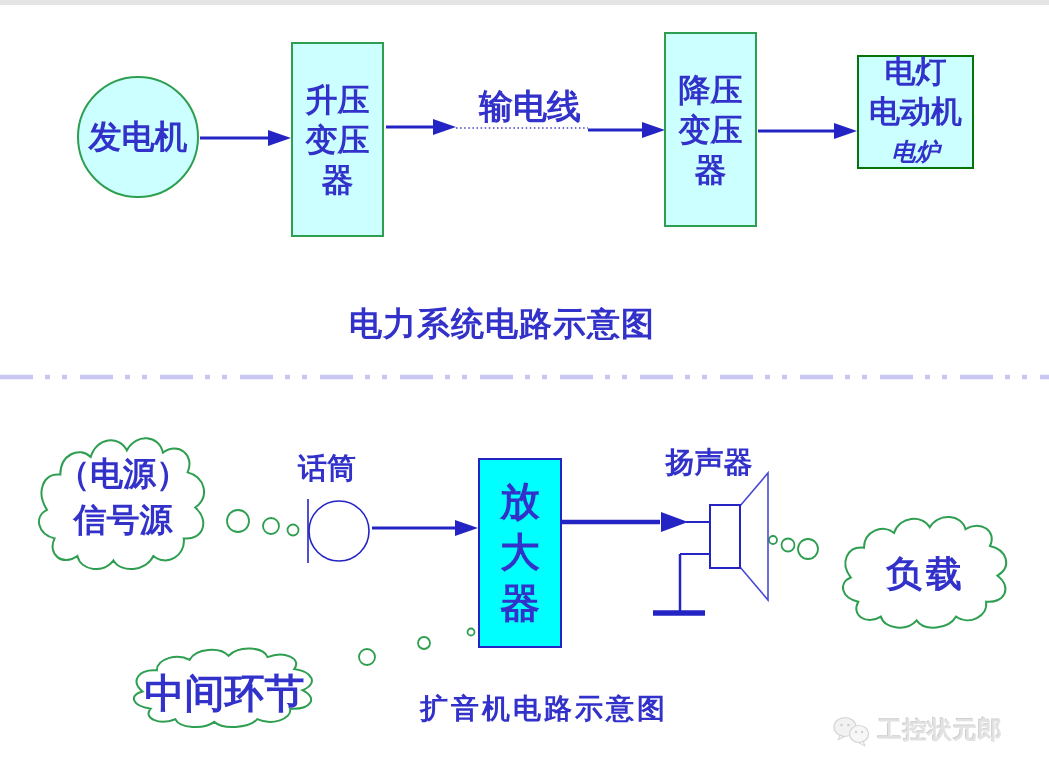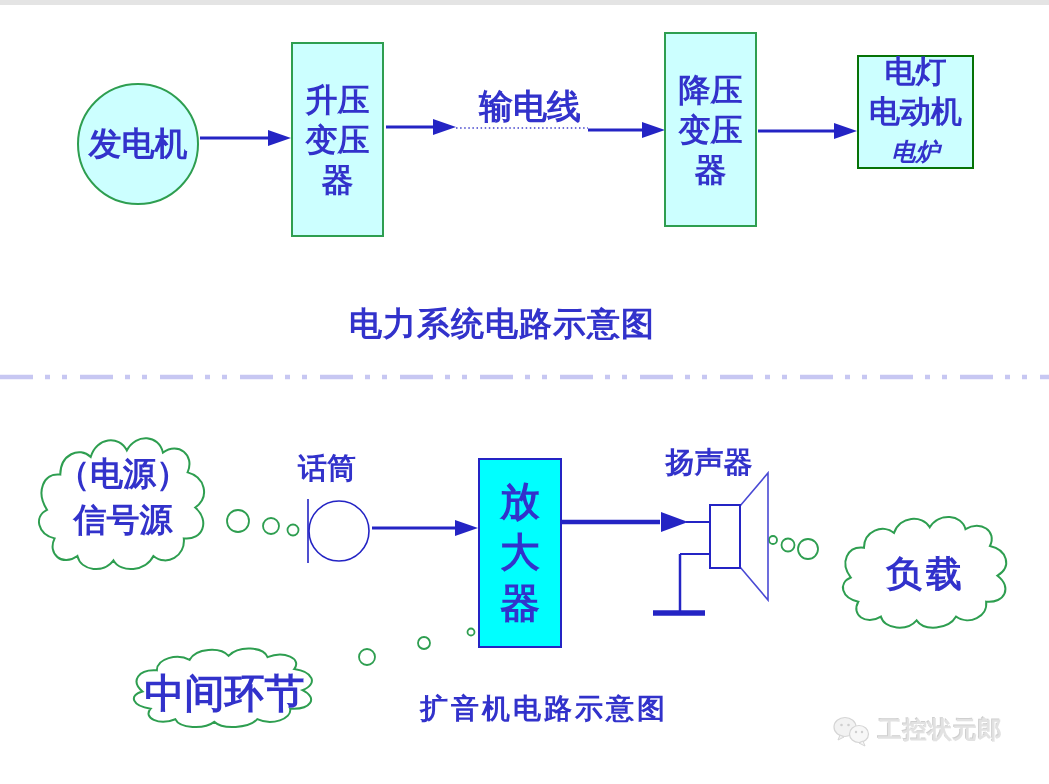--- a/index.html
+++ b/index.html
@@ -9,21 +9,21 @@
   }
   .top-strip{position:absolute;left:0;top:0;width:1049px;height:5px;background:#e4e4e4;}
   .svg-layer{position:absolute;left:0;top:0;width:1049px;height:784px;}
   .node-box{
     position:absolute;background:#CCFFFF;border:2px solid #2E9E50;
     display:flex;flex-direction:column;justify-content:center;align-items:center;
     box-sizing:border-box;
   }
   .node-box .line{color:#3232CB;font-weight:bold;font-size:32px;line-height:40px;white-space:nowrap;}
   .gen-circle{
-    position:absolute;left:77px;top:83px;width:122px;height:122px;border-radius:50%;
+    position:absolute;left:77px;top:76px;width:122px;height:122px;border-radius:50%;
     background:#CCFFFF;border:2px solid #2E9E50;display:flex;align-items:center;justify-content:center;
     box-sizing:border-box;
   }
   .gen-circle span{color:#3232CB;font-weight:bold;font-size:33px;white-space:nowrap;}
   .label{position:absolute;color:#3232CB;font-weight:bold;white-space:nowrap;}
   .amp-box{
     position:absolute;left:478px;top:458px;width:84px;height:190px;background:#00FFFF;
     border:2px solid #2424C4;display:flex;flex-direction:column;align-items:center;justify-content:center;
     box-sizing:border-box;gap:11px;
   }

